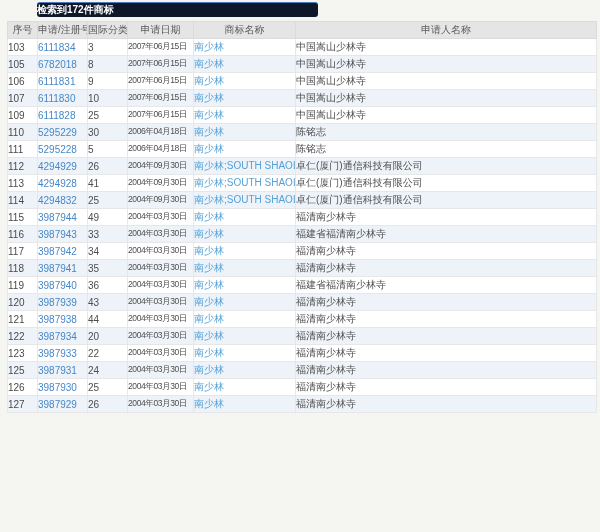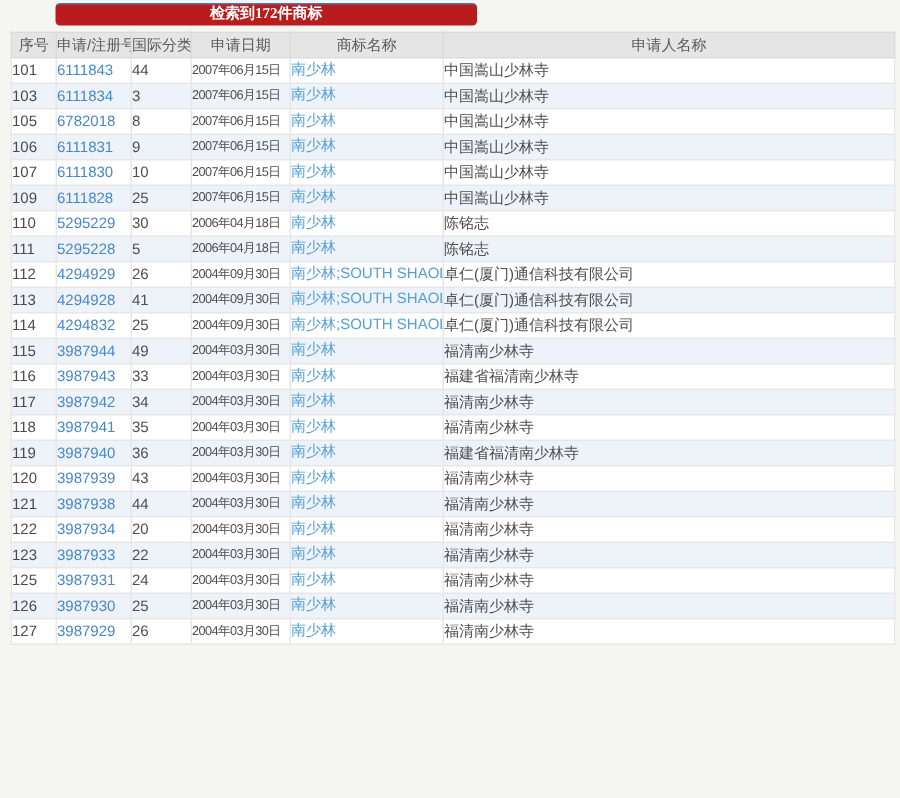--- a/index.html
+++ b/index.html
@@ -11,29 +11,28 @@
     background: #F5F5F1;
     font-family: "Liberation Sans", "DejaVu Sans", sans-serif;
   }
   .banner {
     position: absolute;
     left: 37px;
     top: 2px;
     width: 281px;
     height: 15px;
     box-sizing: border-box;
-    background: #b91c1c;
+    background: #0f172a;
     border-top: 1px solid #4D78B8;
     border-radius: 3px;
     color: #FFFFFF;
     font-size: 10px;
     font-weight: bold;
-    text-align: center;
+    text-align: left;
     line-height: 14px;
-    font-family: Liberation Serif, serif;
   }
   .disclaimer {
     position: absolute;
     top: 5px;
     right: 27px;
     color: #E60000;
     font-size: 10px;
     font-weight: bold;
     white-space: nowrap;
     margin-top: 44px;
@@ -105,28 +104,20 @@
       <th>序号</th>
       <th>申请/注册号</th>
       <th>国际分类</th>
       <th>申请日期</th>
       <th>商标名称</th>
       <th>申请人名称</th>
     </tr>
   </thead>
   <tbody>
       <tr>
-    <td class="c-no">101</td>
-    <td class="c-reg">6111843</td>
-    <td class="c-cls">44</td>
-    <td class="c-date">2007年06月15日</td>
-    <td class="c-name">南少林</td>
-    <td class="c-app">中国嵩山少林寺</td>
-  </tr>
-      <tr>
     <td class="c-no">103</td>
     <td class="c-reg">6111834</td>
     <td class="c-cls">3</td>
     <td class="c-date">2007年06月15日</td>
     <td class="c-name">南少林</td>
     <td class="c-app">中国嵩山少林寺</td>
   </tr>
       <tr>
     <td class="c-no">105</td>
     <td class="c-reg">6782018</td>

